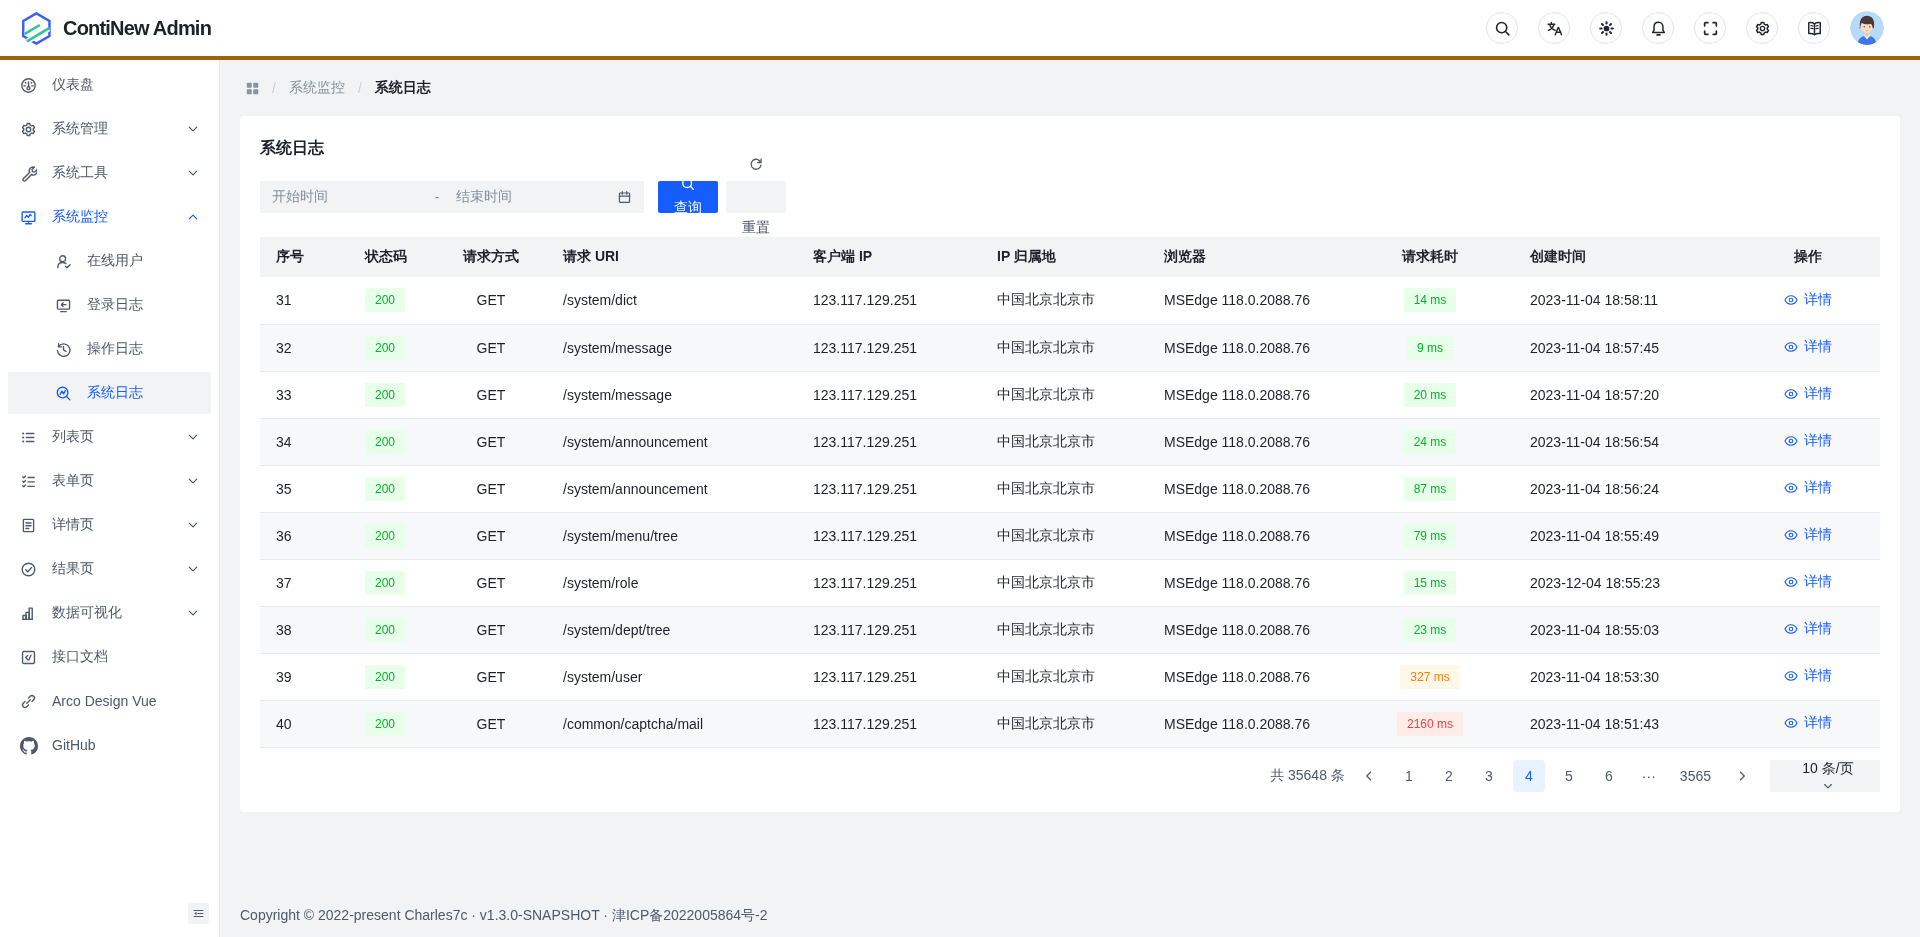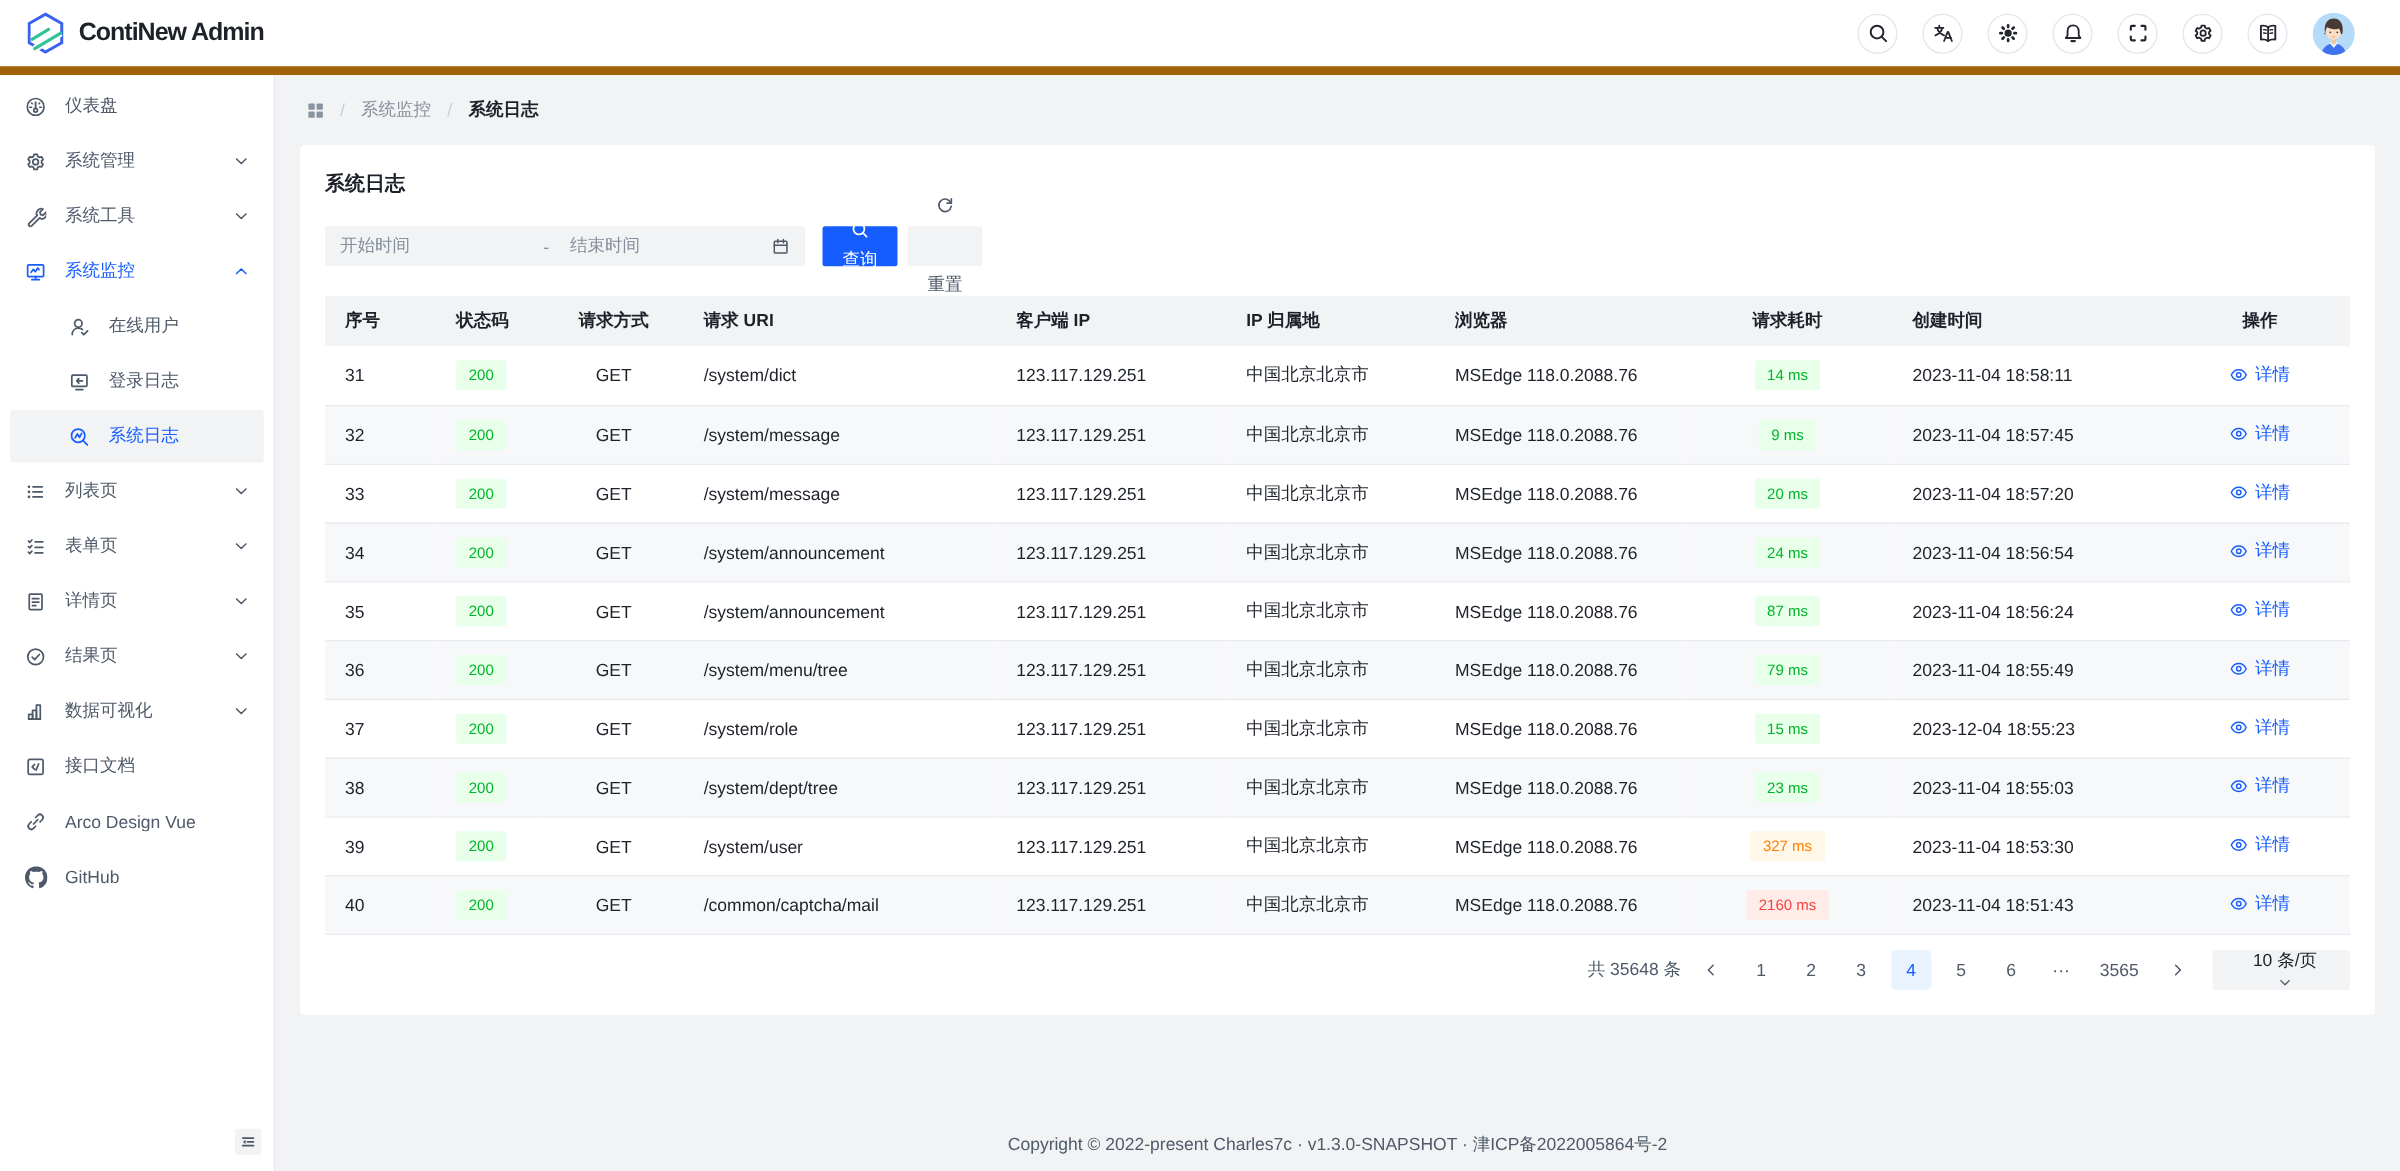--- a/index.html
+++ b/index.html
@@ -6,21 +6,21 @@
 html,body { width:1920px; height:937px; overflow:hidden; }
 body {
   font-family:"Liberation Sans", sans-serif;
   font-size:14px; color:#1d2129; background:#f2f3f5;
   display:flex; flex-direction:column;
 }
 svg { display:block; }
 
 
 .topbar {
-  height:60px; background:#fff; border-bottom:7px solid #a16207;
+  height:60px; background:#fff; border-bottom:4px solid #a16207;
   display:flex; align-items:center; justify-content:space-between;
   padding:0 36px 0 20px; flex:0 0 auto;
 }
 .logo-area { display:flex; align-items:center; gap:12px; padding-left:2px; }
 .logo-title { font-size:20px; font-weight:700; color:#1d2129; letter-spacing:-0.8px; }
 .topbar-actions { display:flex; align-items:center; gap:20px; }
 .icon-btn {
   width:32px; height:32px; border-radius:50%;
   border:1px solid #e5e6eb; background:#fff;
   display:flex; align-items:center; justify-content:center;
@@ -129,21 +129,21 @@
 .pg-item.ellipsis { cursor:default; }
 .pg-select {
   width:110px; height:32px; background:#f2f3f5; border-radius:2px; margin-left:12px;
   display:flex; align-items:center; justify-content:space-between;
   padding:0 10px 0 16px; cursor:pointer; color:#1d2129;flex-direction:column;
 }
 .pg-select .chev { color:#4e5969; }
 
 
 .page-footer {
-  flex:1; display:flex; align-items:flex-end; justify-content:center;
+  flex:1; display:flex; align-items:flex-end; 
   padding-bottom:12px; color:#4e5969; font-size:14px;
 }
 </style>
 </head>
 <body>
 
 <header class="topbar">
   <div class="logo-area">
     <span id="logo-slot">
         <svg width="29" height="33" viewBox="0 0 28.5 32.5">
@@ -305,20 +305,30 @@
         </div>
         <div class="menu-item sub">
           <span class="mi-icon">
             <svg width="17" height="17" viewBox="0 0 16 16" fill="none" stroke="currentColor" stroke-width="1.3" stroke-linecap="round" stroke-linejoin="round">
               <rect x="2.3" y="3" width="11.4" height="8.4" rx="0.8"></rect>
               <path d="M10.3 7.2 H6 M7.6 5.5 L6 7.2 l1.6 1.7"></path>
               <path d="M5.4 13.8 h5.2"></path>
             </svg>
           </span>
           <span class="mi-label">登录日志</span>
+        </div>
+        <div class="menu-item sub">
+          <span class="mi-icon">
+            <svg width="17" height="17" viewBox="0 0 16 16" fill="none" stroke="currentColor" stroke-width="1.3" stroke-linecap="round" stroke-linejoin="round">
+              <path d="M3.2 5.4 A5.9 5.9 0 1 1 2.3 9"></path>
+              <path d="M3.4 2.6 v2.9 h2.9"></path>
+              <path d="M8 5.4 v3 l2.3 1.4"></path>
+            </svg>
+          </span>
+          <span class="mi-label">操作日志</span>
         </div>
         <div class="menu-item sub active">
           <span class="mi-icon">
             <svg width="17" height="17" viewBox="0 0 16 16" fill="none" stroke="currentColor" stroke-width="1.3" stroke-linecap="round" stroke-linejoin="round">
               <circle cx="7.1" cy="7.1" r="5"></circle>
               <path d="M10.8 10.8 L14 14"></path>
               <path d="M4.8 8.8 l1.7-3 1.6 2.5 1.6-3"></path>
             </svg>
           </span>
           <span class="mi-label">系统日志</span>

